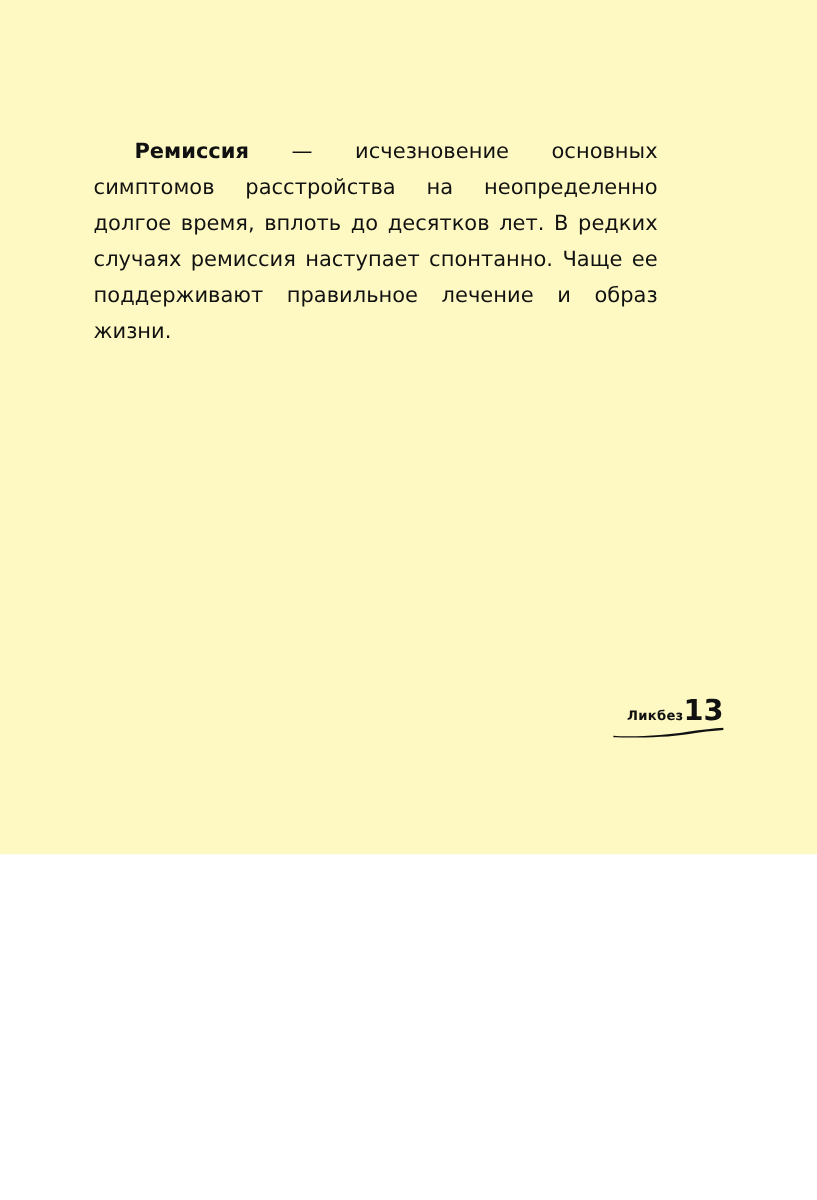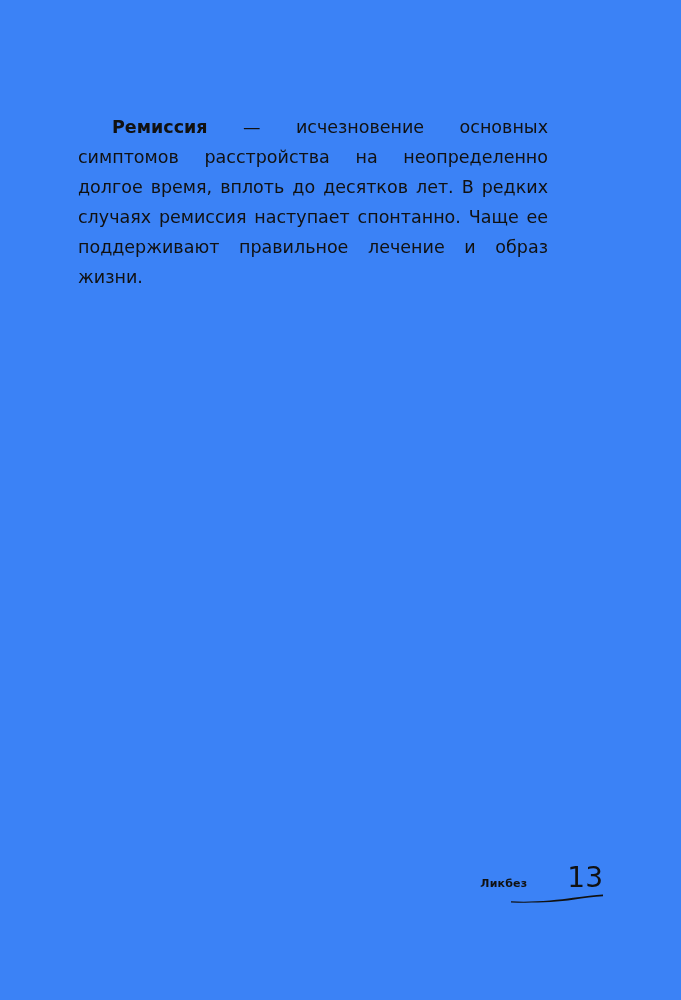--- a/index.html
+++ b/index.html
@@ -3,22 +3,22 @@
 <meta charset="utf-8">
 <style>
   html, body {
     margin: 0;
     padding: 0;
     background: #ffffff;
   }
   .page {
     position: relative;
     width: 681px;
-    height: 1000px;
-    background: #3b82f6;
+    height: 712px;
+    background: #fef9c3;
     overflow: hidden;
     font-family: "DejaVu Sans", sans-serif;
     color: #000000;
   }
   .text-block {
     position: absolute;
     left: 78px;
     top: 112px;
     width: 470px;
   }
@@ -49,25 +49,24 @@
     align-items: baseline;
     gap: 0;
   }
   .footer-label {
     font-size: 11px;
     font-weight: bold;
     color: #111111;
     letter-spacing: 0.2px;
   }
   .page-number {
-    font-size: 28px;
-    font-weight: normal;
+    font-size: 24px;
+    font-weight: bold;
     color: #111111;
     line-height: 1;
-    margin-left: 40px;
   }
   .footer-rule {
     position: absolute;
     right: 0;
     bottom: -11px;
     width: 92px;
     height: 9px;
   }
   .footer-rule svg {
     display: block;

